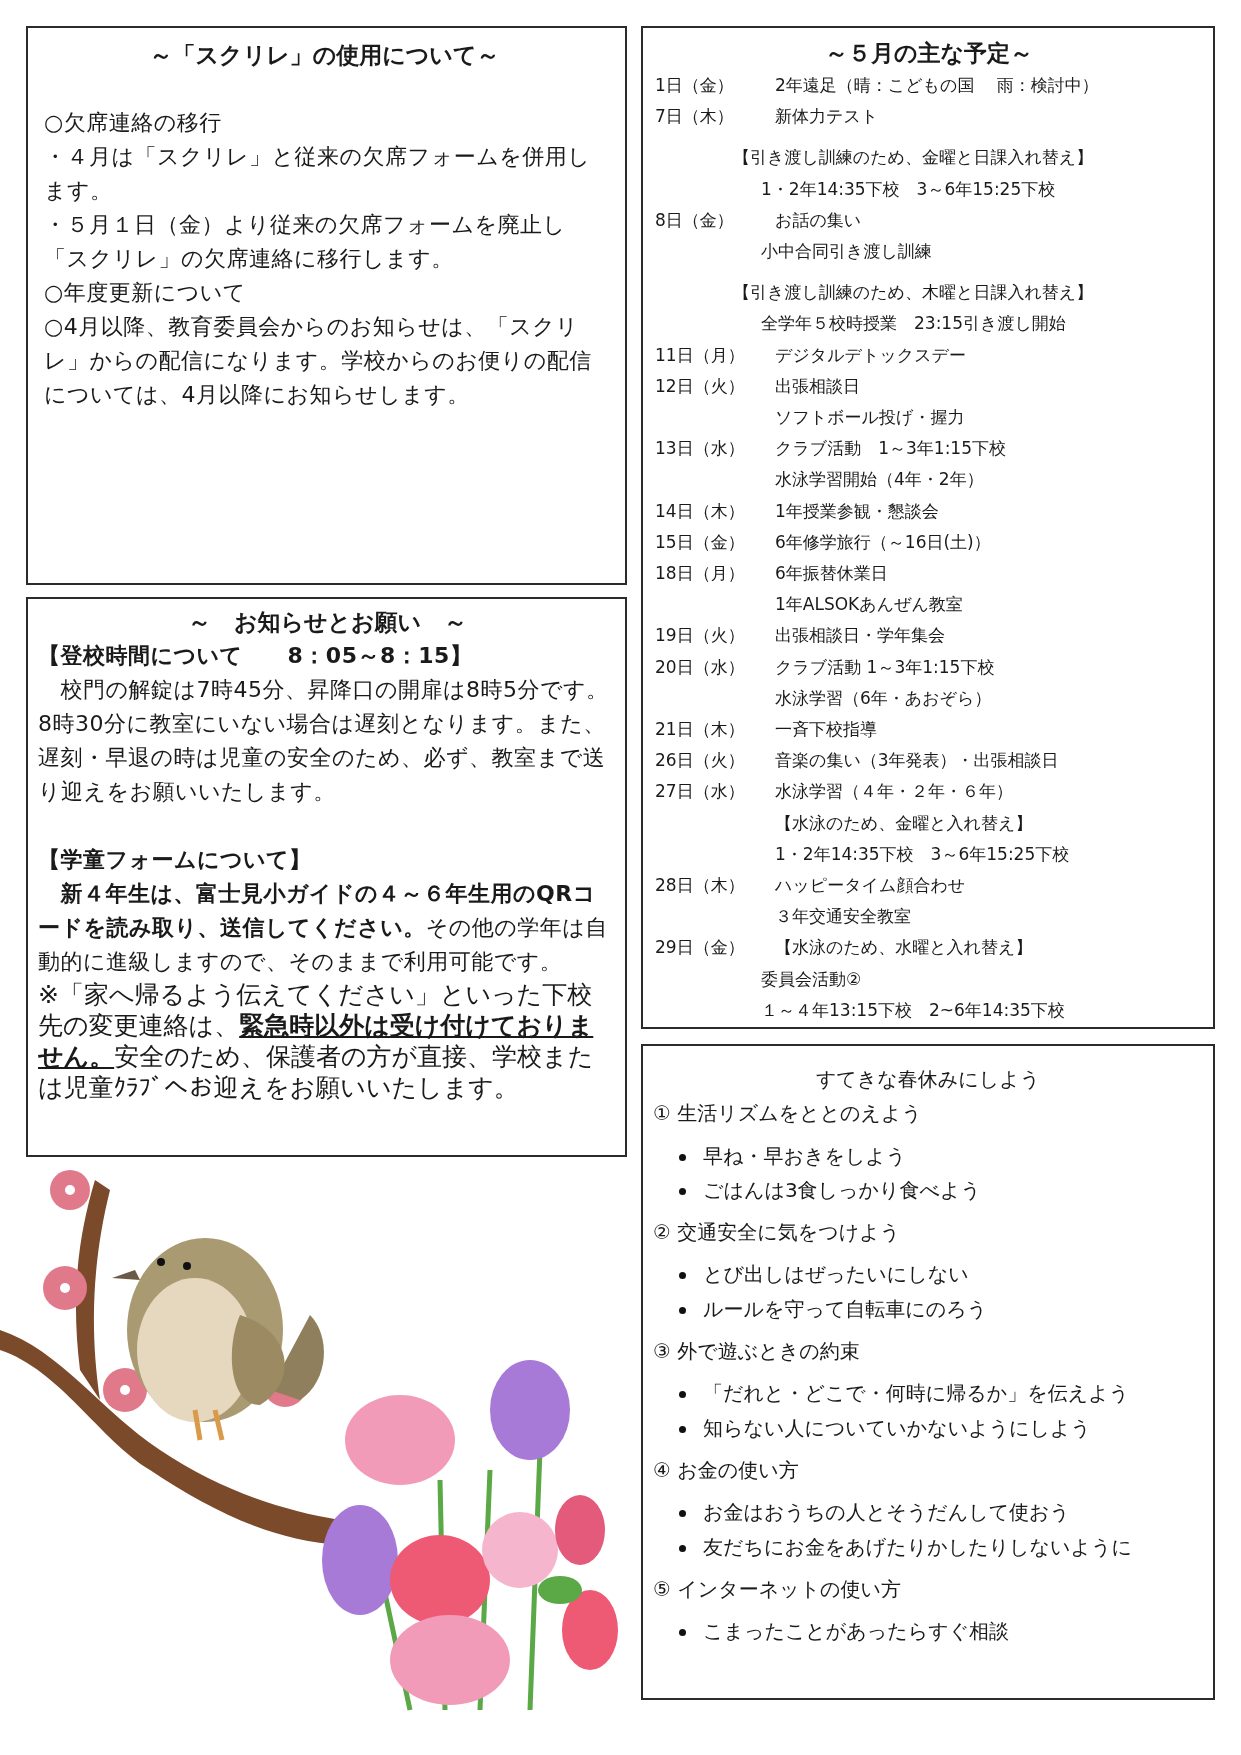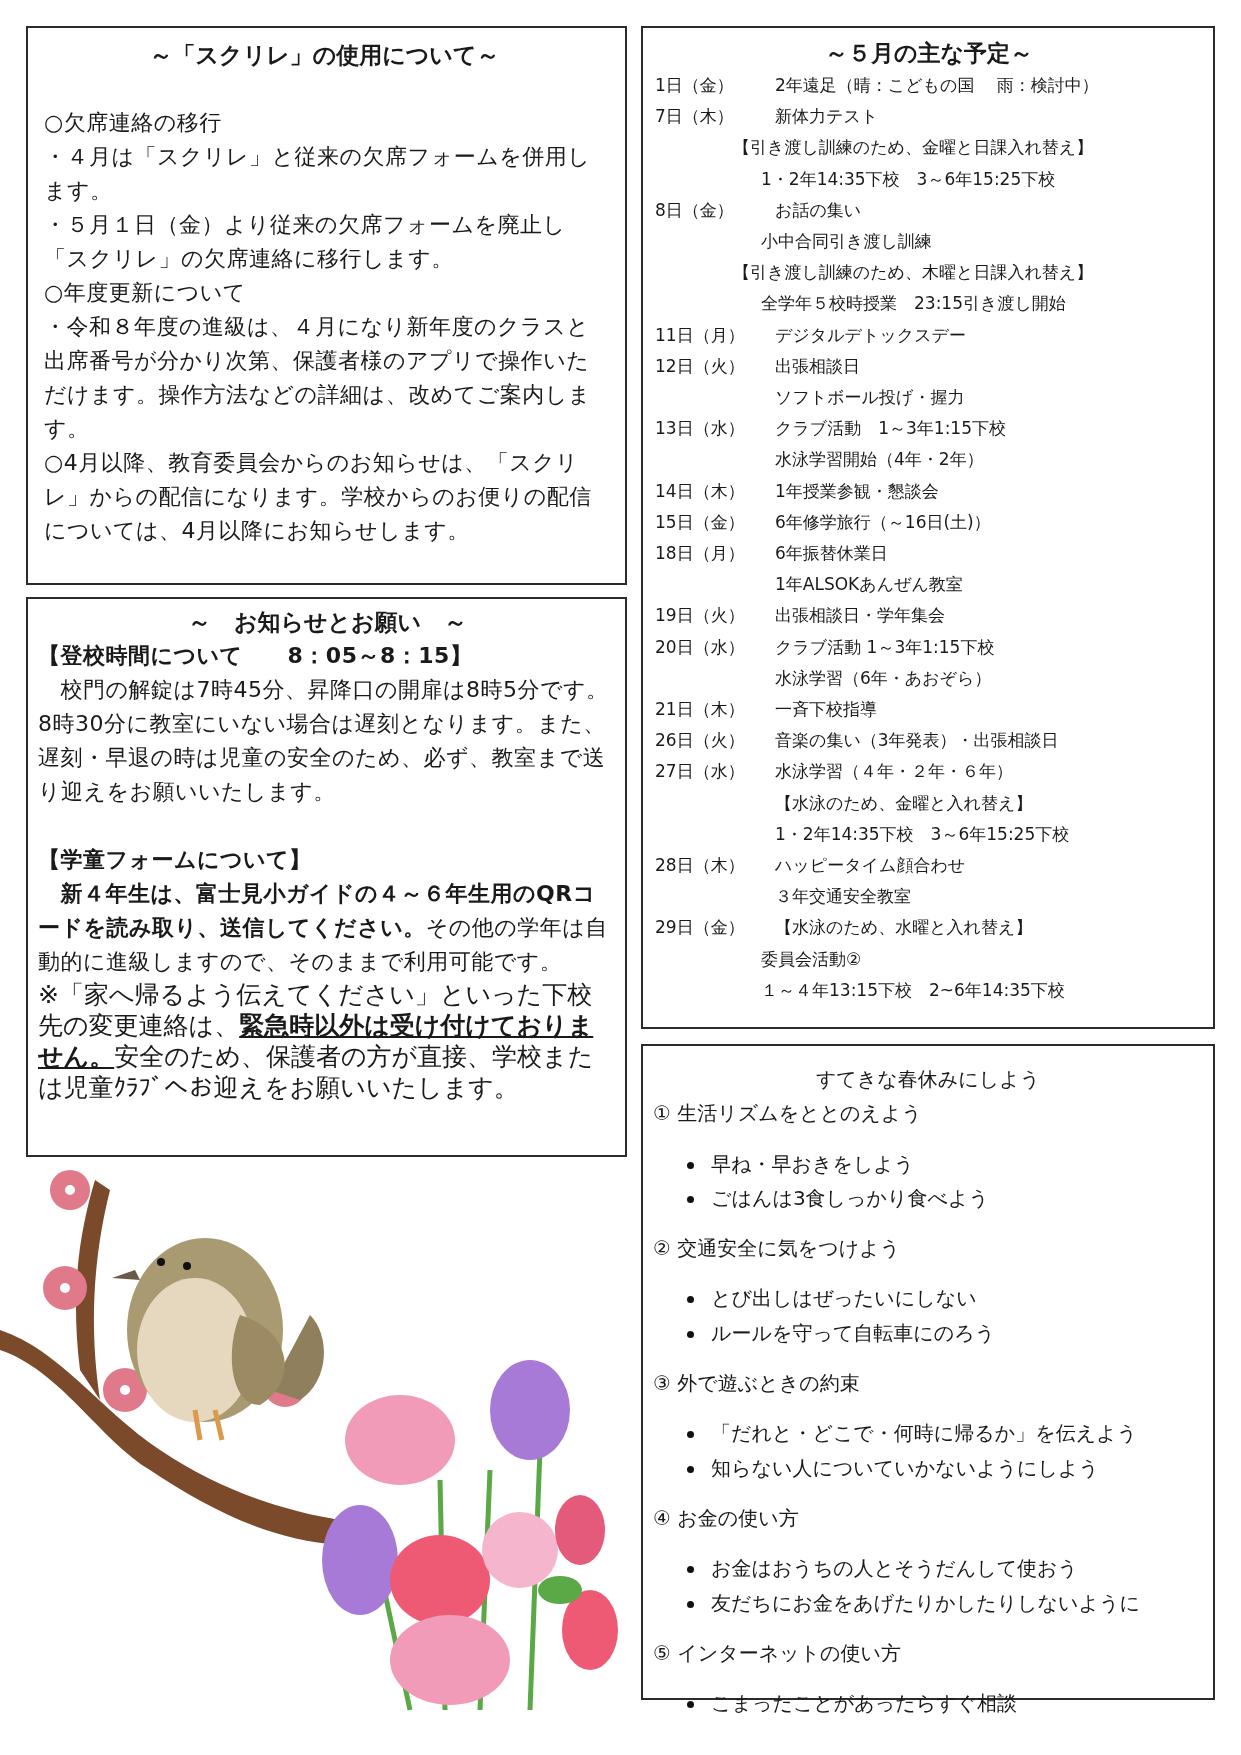--- a/index.html
+++ b/index.html
@@ -12,42 +12,41 @@
   .box4{left:641px;top:1044px;width:574px;height:656px;padding:16px 10px 0 10px;}
   .title{font-weight:bold;text-align:center;font-size:23px;line-height:34px;}
   .p{font-size:22px;line-height:34px;letter-spacing:0.5px;}
   .small{font-size:25px;line-height:31px;}
   .b{font-weight:bold;}
   .u{text-decoration:underline;font-weight:bold;}
   .sched{font-size:17px;line-height:31.2px;white-space:nowrap;}
   .sched .row{display:flex;}
   .sched .date{width:120px;flex:none;}
   .sched .sub{padding-left:120px;}
-  .sched .sub2{padding-left:78px;}
+  .sched .sub2{padding-left:78px;margin-top:10px;}
   .sched .sub3{padding-left:106px;}
   .spring{font-size:20px;line-height:34.3px;}
   .spring .head{text-align:center;}
   .spring .sec{padding-left:0;}
-  .spring ul{margin:16px;padding:0;list-style:none;}
+  .spring ul{margin:8px;padding:0;list-style:none;}
   .spring li{position:relative;padding-left:42px;}
   .spring li::before{content:"";position:absolute;left:18px;top:15px;width:7px;height:7px;border-radius:50%;background:#111;}
   .illus{position:absolute;left:0;top:1150px;width:640px;height:580px;}
 </style>
 </head>
 <body>
 
 <section class="box box1">
   <div class="title">～「スクリレ」の使用について～</div>
   <div style="height:34px"></div>
   <div class="p">
     <div>○欠席連絡の移行</div>
     <div>・４月は「スクリレ」と従来の欠席フォームを併用します。</div>
     <div>・５月１日（金）より従来の欠席フォームを廃止し「スクリレ」の欠席連絡に移行します。</div>
     <div>○年度更新について</div>
-    <div>・令和８年度の進級は、４月になり新年度のクラスと出席番号が分かり次第、保護者様のアプリで操作いただけます。操作方法などの詳細は、改めてご案内します。</div>
     <div>○4月以降、教育委員会からのお知らせは、「スクリレ」からの配信になります。学校からのお便りの配信については、4月以降にお知らせします。</div>
   </div>
 </section>
 
 <section class="box box2">
   <div class="title">～　お知らせとお願い　～</div>
   <div class="p b">【登校時間について　　8：05～8：15】</div>
   <div class="p">　校門の解錠は7時45分、昇降口の開扉は8時5分です。8時30分に教室にいない場合は遅刻となります。また、遅刻・早退の時は児童の安全のため、必ず、教室まで送り迎えをお願いいたします。</div>
   <div style="height:34px"></div>
   <div class="p b">【学童フォームについて】</div>

